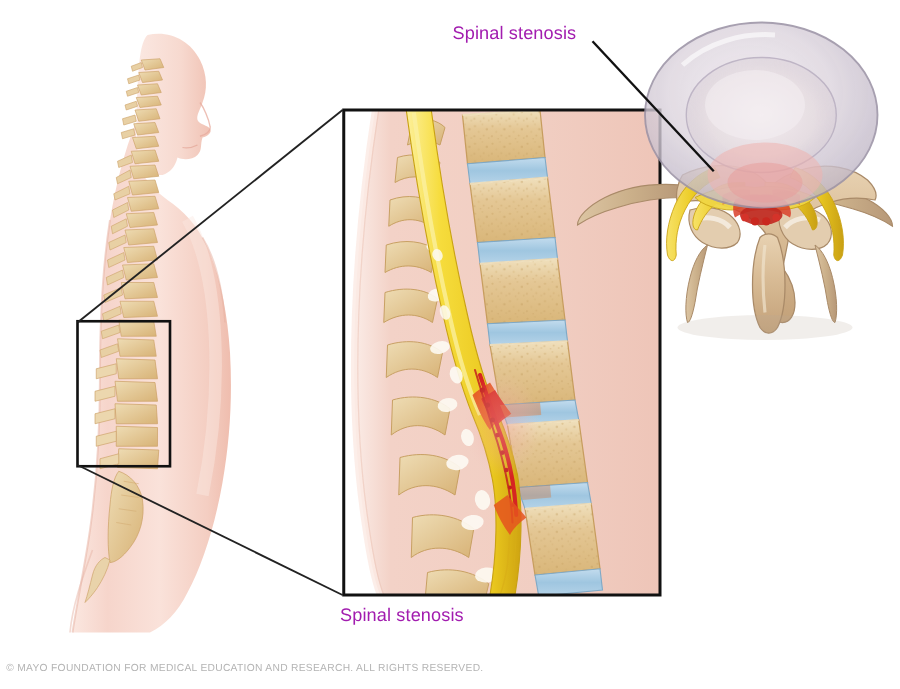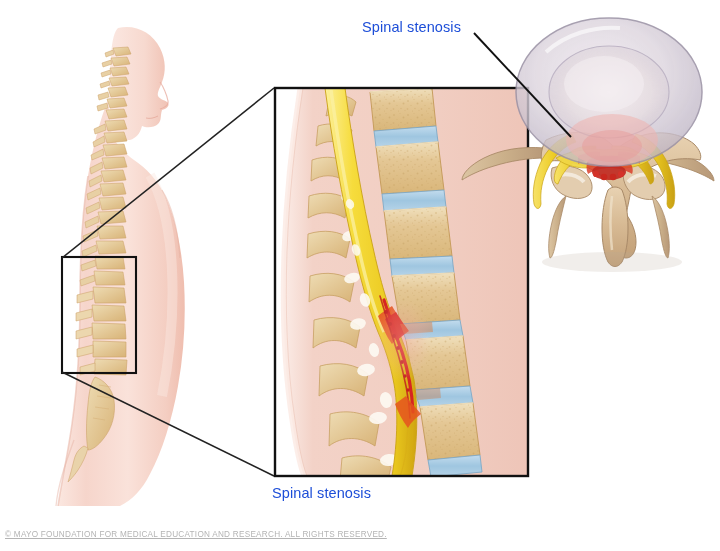--- a/index.html
+++ b/index.html
@@ -21,21 +21,21 @@
     left: 0;
     top: 0;
     width: 720px;
     height: 551px;
   }
 
   .label-text {
     position: absolute;
     font-family: "Liberation Sans", sans-serif;
     font-size: 14.5px;
-    color: #1d4ed8;
+    color: #a21caf;
     letter-spacing: 0.1px;
     white-space: nowrap;
   }
 
   #label-top {
     left: 362px;
     top: 19px;
   }
 
   #label-bottom {
@@ -45,21 +45,20 @@
 
   #copyright {
     position: absolute;
     left: 5px;
     top: 530px;
     font-family: "Liberation Sans", sans-serif;
     font-size: 8.2px;
     letter-spacing: 0.25px;
     color: #b4b4b4;
     white-space: nowrap;
-    text-decoration: underline;
   }
 </style>
 </head>
 <body>
 
 <svg id="illustration" viewBox="0 0 720 551" width="720" height="551" xmlns="http://www.w3.org/2000/svg">
   <defs>
 
     <linearGradient id="skinGrad" x1="0" y1="0" x2="1" y2="0">
       <stop offset="0%" stop-color="#fbe7e0"></stop>

